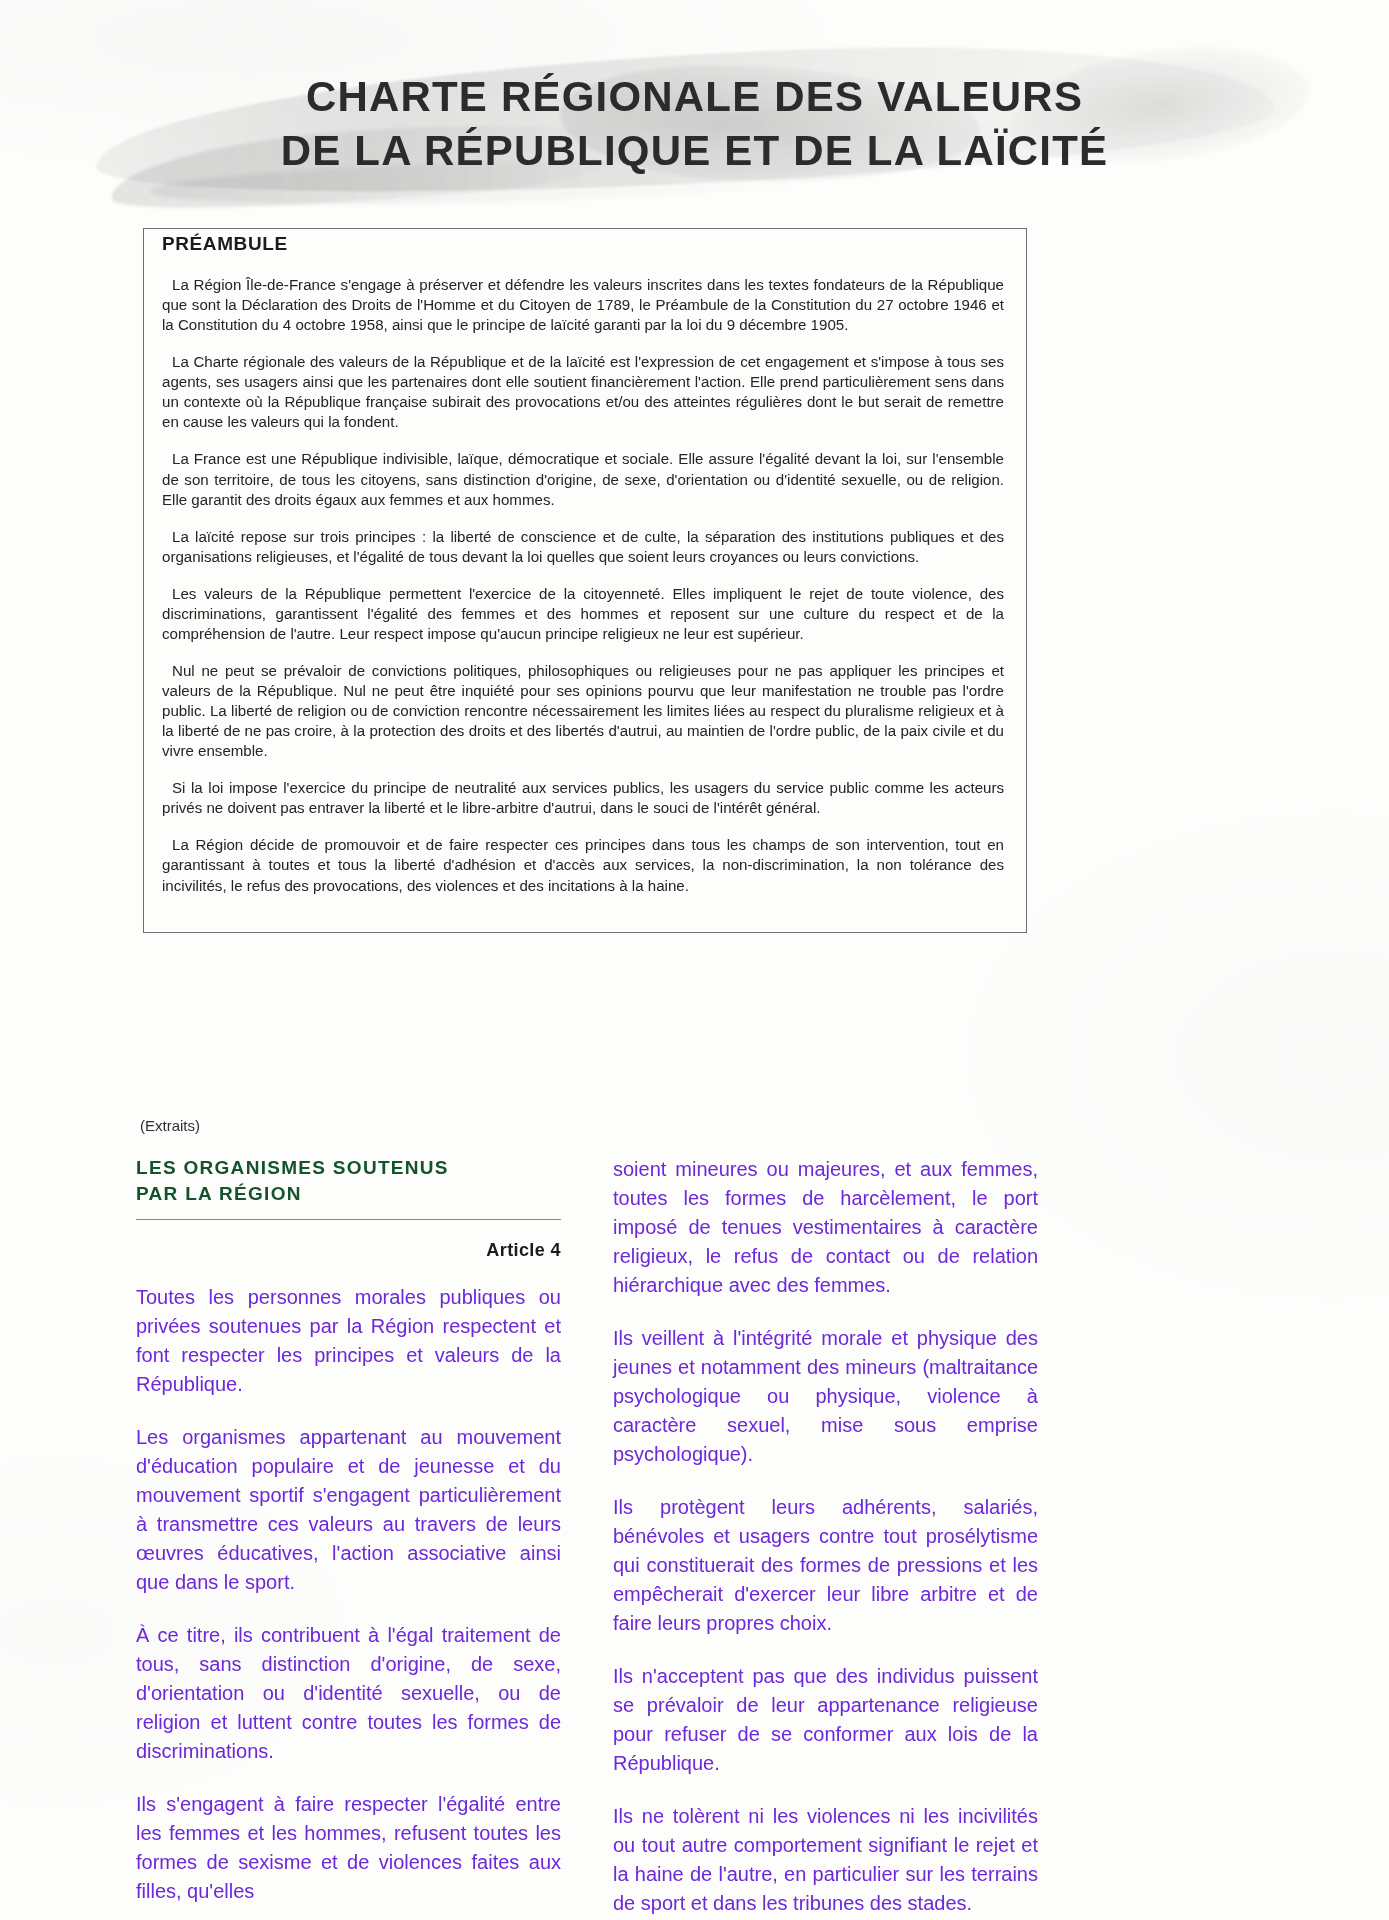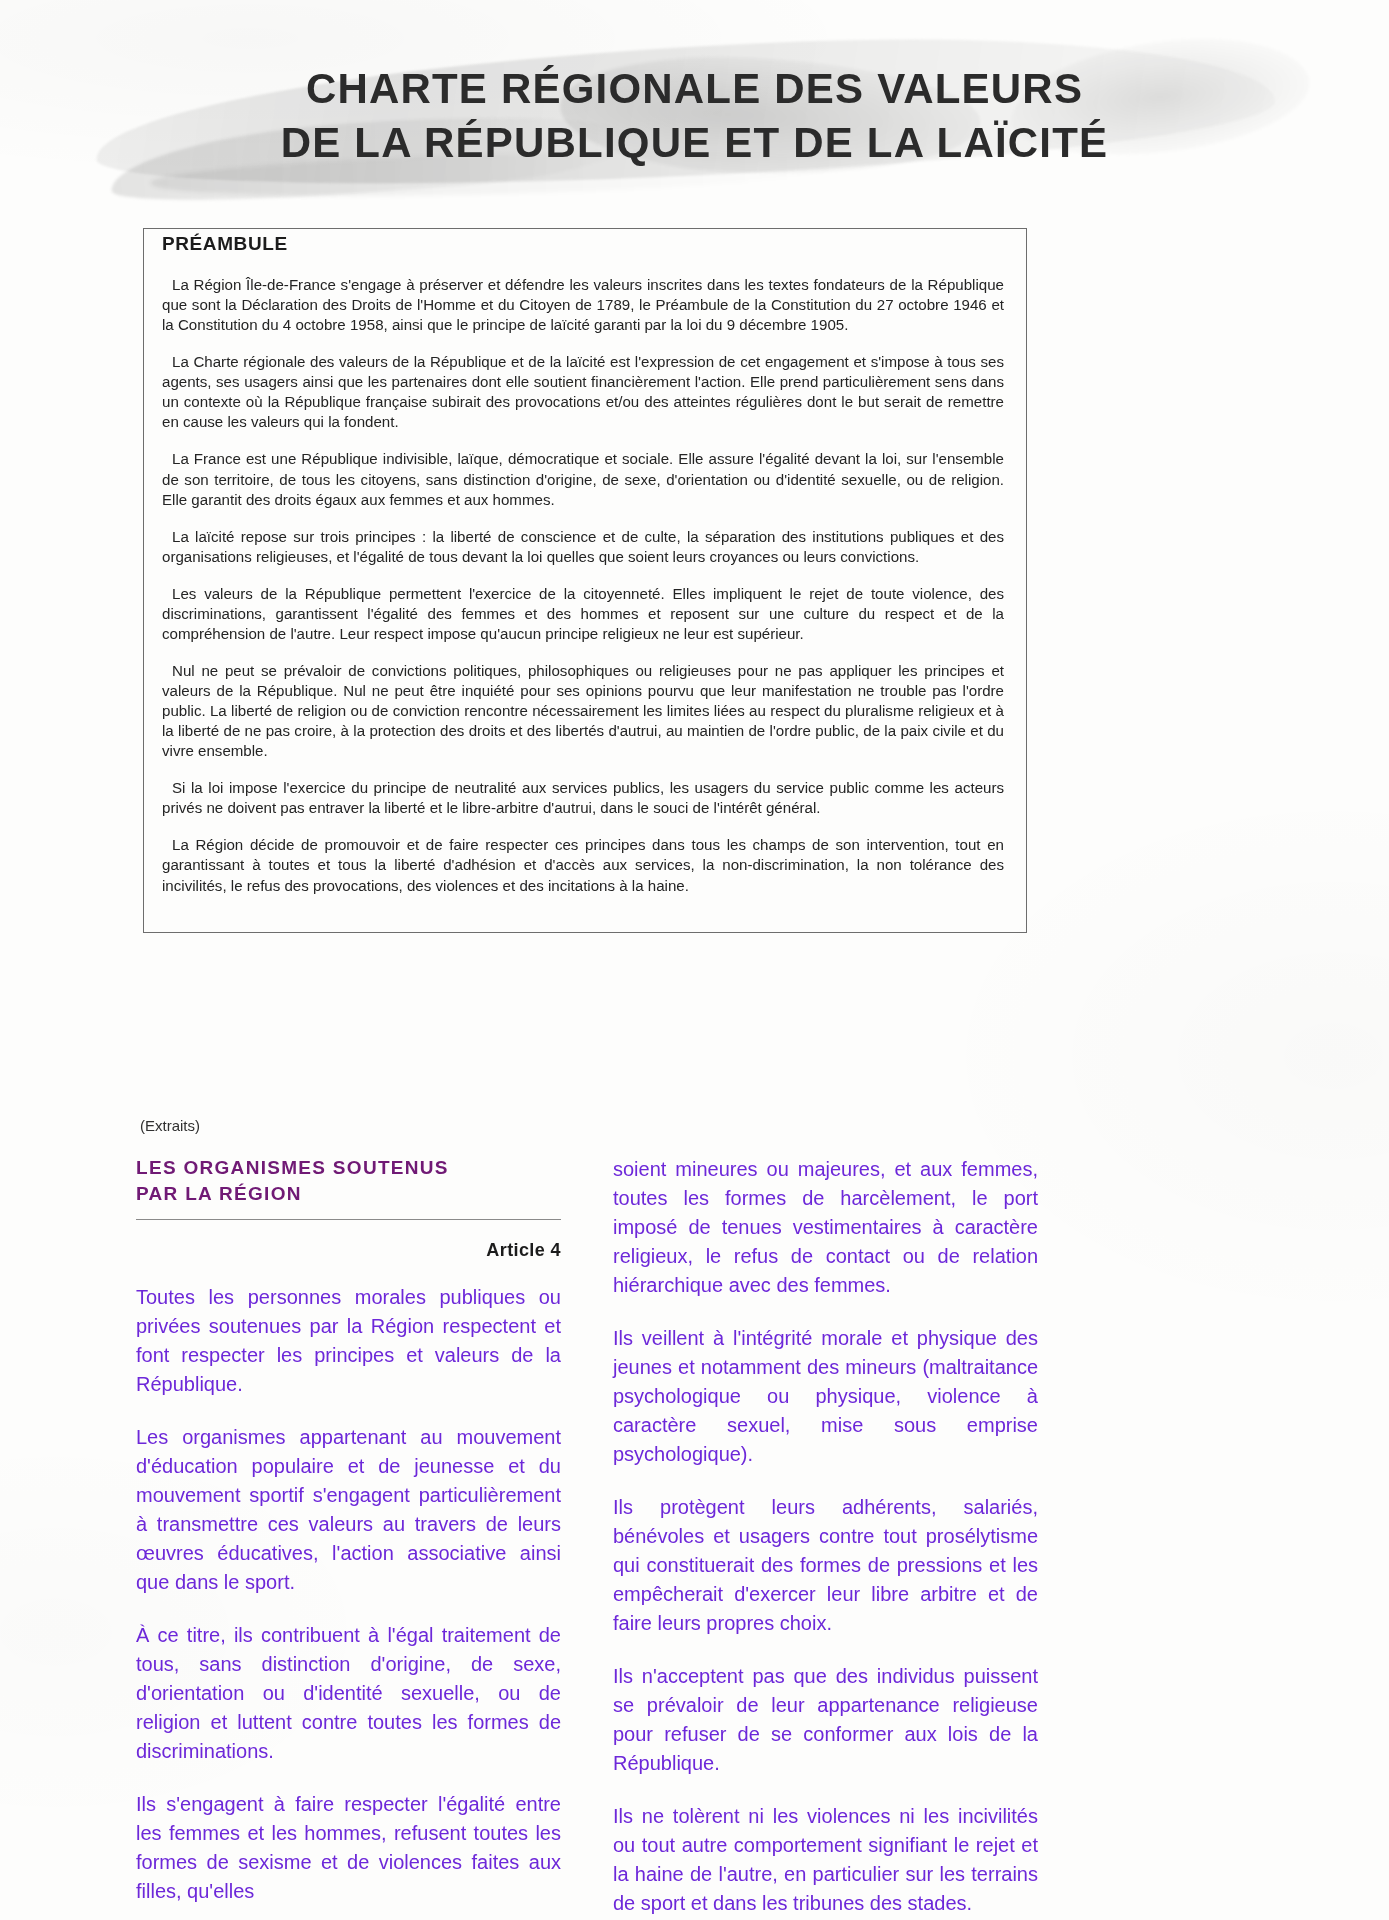--- a/index.html
+++ b/index.html
@@ -29,21 +29,21 @@
     background:
       radial-gradient(ellipse 900px 200px at 18% 2%, rgba(0,0,0,0.022), transparent 70%),
       radial-gradient(ellipse 600px 400px at 96% 55%, rgba(0,0,0,0.015), transparent 70%),
       radial-gradient(ellipse 500px 300px at 4% 85%, rgba(0,0,0,0.012), transparent 70%);
   }
 
   
   .masthead {
     position: absolute;
     left: 0;
-    top: 4px;
+    top: 12px;
     width: 1389px;
     height: 210px;
   }
   .brush {
     position: absolute;
     pointer-events: none;
   }
   .brush-a {
     left: 95px; top: 42px;
     width: 1180px; height: 130px;
@@ -151,21 +151,21 @@
     width: 425px;
   }
   .col-left { left: 0; }
   .col-right { left: 477px; }
 
   .section-heading {
     font-size: 19px;
     font-weight: 700;
     letter-spacing: 1.3px;
     line-height: 1.35;
-    color: #701a75;
+    color: #14532d;
     margin: 0;
   }
   .rule {
     height: 1px;
     background: #8a8a8a;
     margin: 13px 0 20px 0;
     width: 100%;
   }
   .article-label {
     font-size: 18px;

